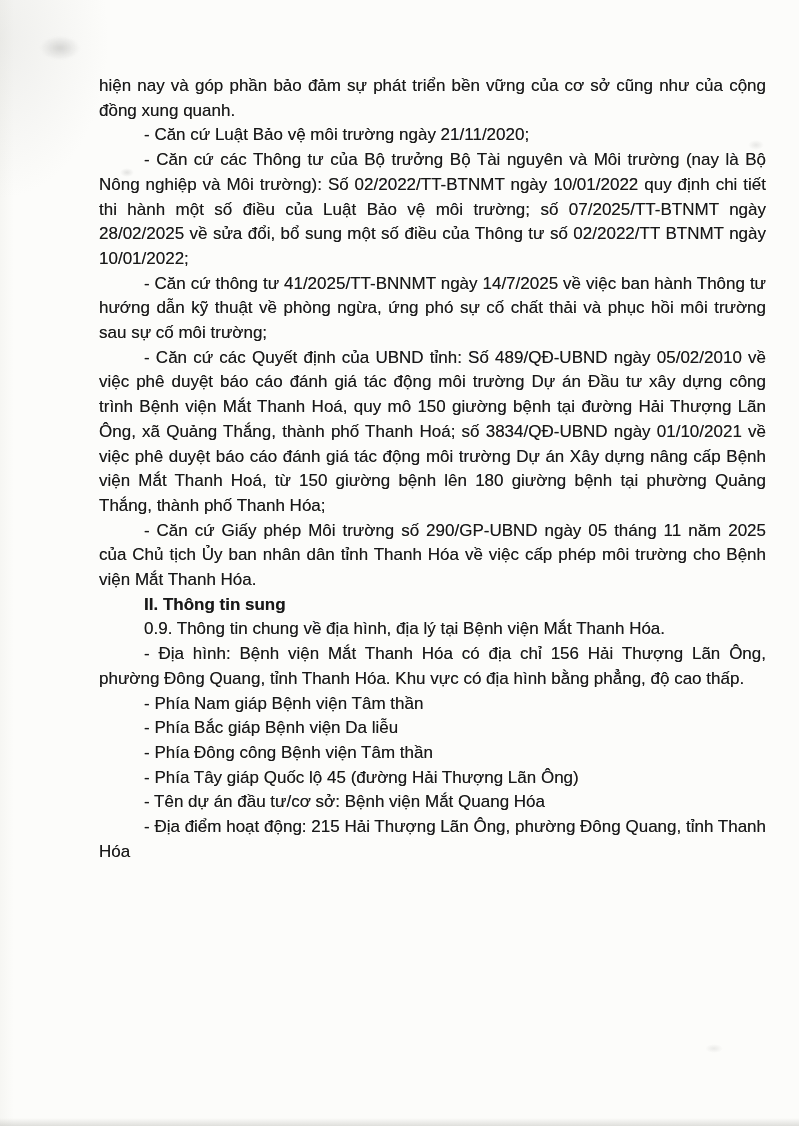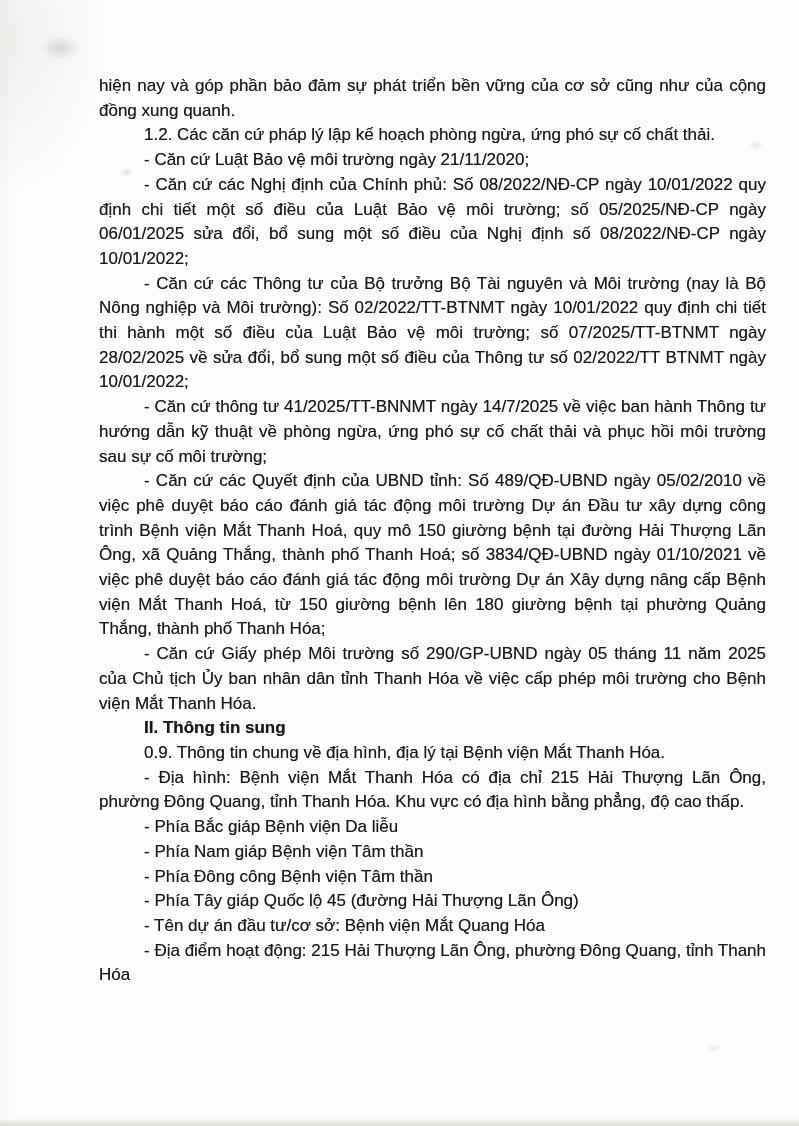--- a/index.html
+++ b/index.html
@@ -82,32 +82,30 @@
 <div class="page">
 
   <div class="corner-shade"></div>
   <div class="smudge smudge-a"></div>
   <div class="smudge smudge-b"></div>
   <div class="smudge smudge-c"></div>
   <div class="smudge smudge-d"></div>
 
   <div class="text-block">
     <p>hiện nay và góp phần bảo đảm sự phát triển bền vững của cơ sở cũng như của cộng đồng xung quanh.</p>
-    <p class="ind">1.2. Các căn cứ pháp lý lập kế hoạch phòng ngừa, ứng phó sự cố chất thải.</p>
     <p class="ind">- Căn cứ Luật Bảo vệ môi trường ngày 21/11/2020;</p>
-    <p class="ind">- Căn cứ các Nghị định của Chính phủ: Số 08/2022/NĐ-CP ngày 10/01/2022 quy định chi tiết một số điều của Luật Bảo vệ môi trường; số 05/2025/NĐ-CP ngày 06/01/2025 sửa đổi, bổ sung một số điều của Nghị định số 08/2022/NĐ-CP ngày 10/01/2022;</p>
     <p class="ind">- Căn cứ các Thông tư của Bộ trưởng Bộ Tài nguyên và Môi trường (nay là Bộ Nông nghiệp và Môi trường): Số 02/2022/TT-BTNMT ngày 10/01/2022 quy định chi tiết thi hành một số điều của Luật Bảo vệ môi trường; số 07/2025/TT-BTNMT ngày 28/02/2025 về sửa đổi, bổ sung một số điều của Thông tư số 02/2022/TT BTNMT ngày 10/01/2022;</p>
     <p class="ind">- Căn cứ thông tư 41/2025/TT-BNNMT ngày 14/7/2025 về việc ban hành Thông tư hướng dẫn kỹ thuật về phòng ngừa, ứng phó sự cố chất thải và phục hồi môi trường sau sự cố môi trường;</p>
     <p class="ind">- Căn cứ các Quyết định của UBND tỉnh: Số 489/QĐ-UBND ngày 05/02/2010 về việc phê duyệt báo cáo đánh giá tác động môi trường Dự án Đầu tư xây dựng công trình Bệnh viện Mắt Thanh Hoá, quy mô 150 giường bệnh tại đường Hải Thượng Lãn Ông, xã Quảng Thắng, thành phố Thanh Hoá; số 3834/QĐ-UBND ngày 01/10/2021 về việc phê duyệt báo cáo đánh giá tác động môi trường Dự án Xây dựng nâng cấp Bệnh viện Mắt Thanh Hoá, từ 150 giường bệnh lên 180 giường bệnh tại phường Quảng Thắng, thành phố Thanh Hóa;</p>
     <p class="ind">- Căn cứ Giấy phép Môi trường số 290/GP-UBND ngày 05 tháng 11 năm 2025 của Chủ tịch Ủy ban nhân dân tỉnh Thanh Hóa về việc cấp phép môi trường cho Bệnh viện Mắt Thanh Hóa.</p>
     <p class="ind bold">II. Thông tin sung</p>
     <p class="ind">0.9. Thông tin chung về địa hình, địa lý tại Bệnh viện Mắt Thanh Hóa.</p>
-    <p class="ind">- Địa hình: Bệnh viện Mắt Thanh Hóa có địa chỉ 215 Hải Thượng Lãn Ông, phường Đông Quang, tỉnh Thanh Hóa. Khu vực có địa hình bằng phẳng, độ cao thấp.</p>
+    <p class="ind">- Địa hình: Bệnh viện Mắt Thanh Hóa có địa chỉ 156 Hải Thượng Lãn Ông, phường Đông Quang, tỉnh Thanh Hóa. Khu vực có địa hình bằng phẳng, độ cao thấp.</p>
+    <p class="ind">- Phía Nam giáp Bệnh viện Tâm thần</p>
     <p class="ind">- Phía Bắc giáp Bệnh viện Da liễu</p>
-    <p class="ind">- Phía Nam giáp Bệnh viện Tâm thần</p>
     <p class="ind">- Phía Đông công Bệnh viện Tâm thần</p>
     <p class="ind">- Phía Tây giáp Quốc lộ 45 (đường Hải Thượng Lãn Ông)</p>
     <p class="ind">- Tên dự án đầu tư/cơ sở: Bệnh viện Mắt Quang Hóa</p>
     <p class="ind">- Địa điểm hoạt động: 215 Hải Thượng Lãn Ông, phường Đông Quang, tỉnh Thanh Hóa</p>
   </div>
 
   <div class="bottom-edge"></div>
 </div>
 
 </body></html>

